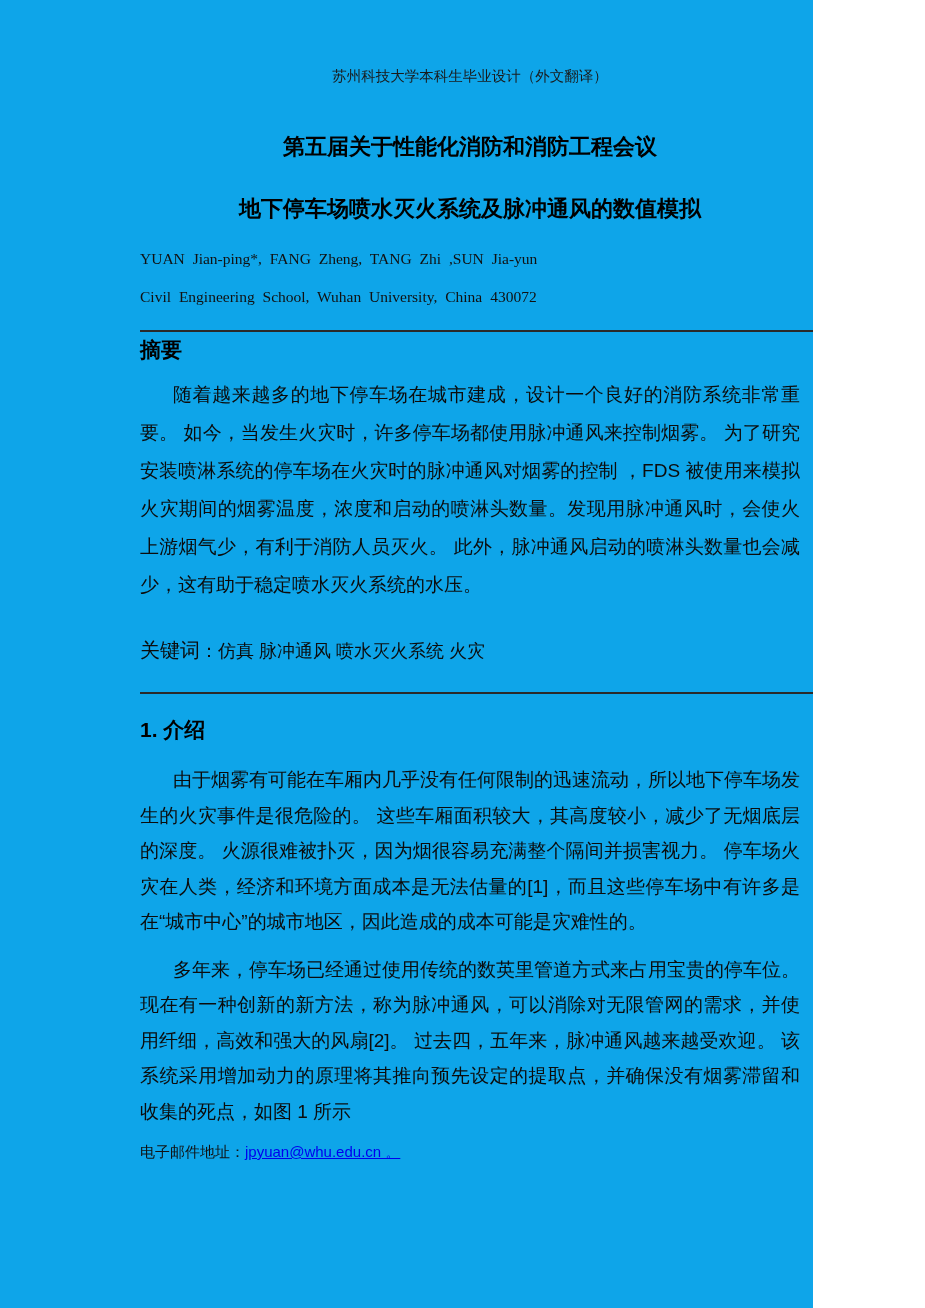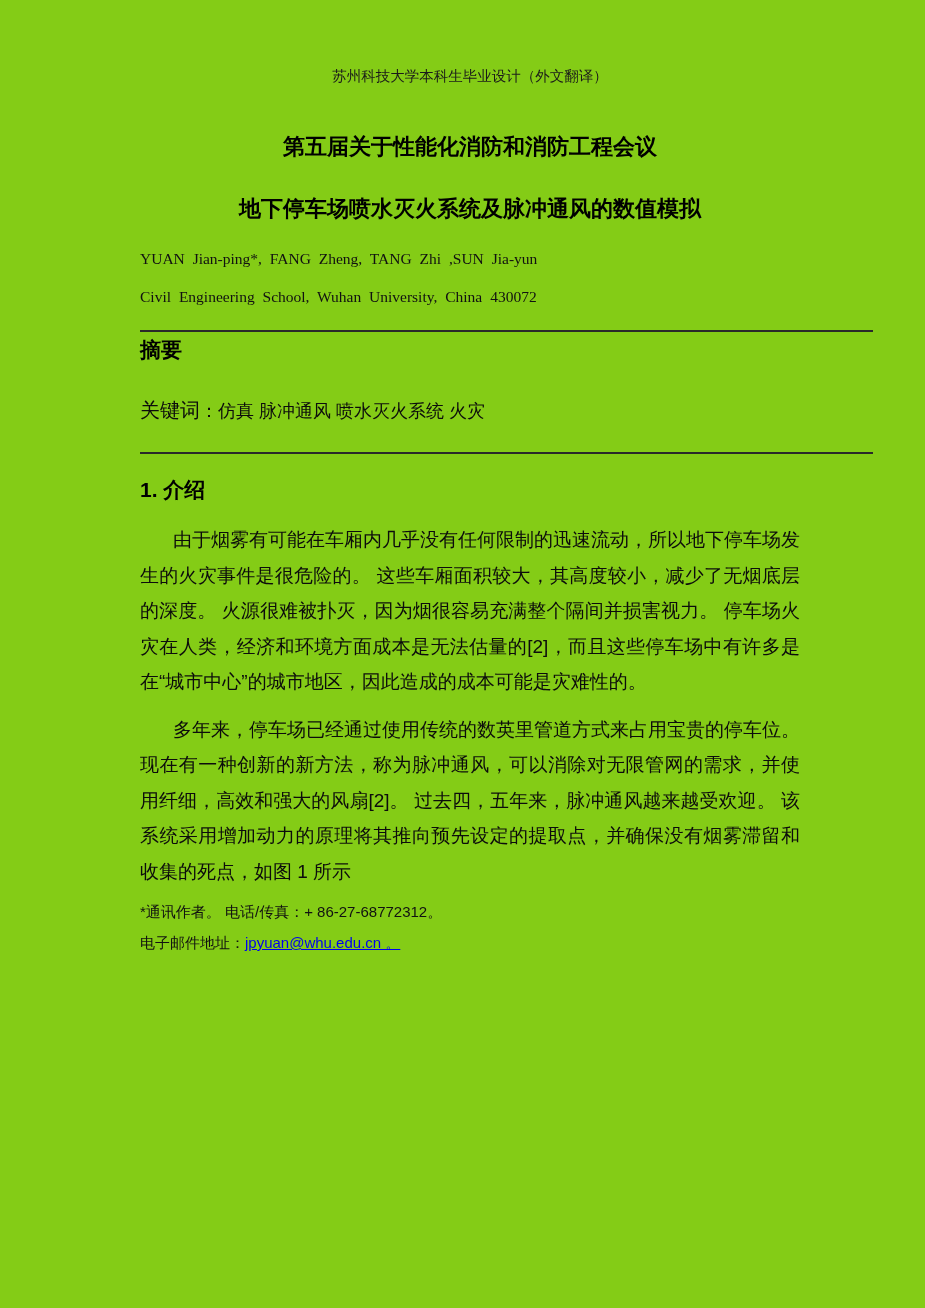--- a/index.html
+++ b/index.html
@@ -2,23 +2,23 @@
 <html><head>
 <meta charset="utf-8">
 <style>
   html, body {
     margin: 0;
     padding: 0;
     background: #ffffff;
   }
   .page {
     position: relative;
-    width: 925px;
+    width: 813px;
     height: 1308px;
-    background: #84cc16;
+    background: #0ea5e9;
     color: #000000;
     font-family: "Liberation Sans", sans-serif;
     box-sizing: border-box;
     padding: 0 0 0 140px;
     overflow: hidden;
   }
   .content {
     width: 660px;
   }
   .doc-header {
@@ -122,34 +122,34 @@
     <h1 class="title-line second">地下停车场喷水灭火系统及脉冲通风的数值模拟</h1>
 
     <div class="byline authors">YUAN Jian-ping*, FANG Zheng, TANG Zhi ,SUN Jia-yun</div>
 
     <div class="byline affiliation">Civil Engineering School, Wuhan University, China 430072</div>
 
     <hr class="rule top">
 
     <h2 class="section-heading abstract">摘要</h2>
 
+    <p class="body-para abstract-body">随着越来越多的地下停车场在城市建成，设计一个良好的消防系统非常重要。 如今，当发生火灾时，许多停车场都使用脉冲通风来控制烟雾。 为了研究安装喷淋系统的停车场在火灾时的脉冲通风对烟雾的控制 ，FDS 被使用来模拟火灾期间的烟雾温度，浓度和启动的喷淋头数量。发现用脉冲通风时，会使火上游烟气少，有利于消防人员灭火。 此外，脉冲通风启动的喷淋头数量也会减少，这有助于稳定喷水灭火系统的水压。</p>
 
     <p class="keywords-line">
       <span class="keywords-label">关键词</span><span class="keywords-colon">：</span><span class="keywords-items">仿真 脉冲通风 喷水灭火系统 火灾</span>
     </p>
 
     <hr class="rule mid">
 
     <h2 class="section-heading intro">1. 介绍</h2>
 
-    <p class="body-para intro-para p1">由于烟雾有可能在车厢内几乎没有任何限制的迅速流动，所以地下停车场发生的火灾事件是很危险的。 这些车厢面积较大，其高度较小，减少了无烟底层的深度。 火源很难被扑灭，因为烟很容易充满整个隔间并损害视力。 停车场火灾在人类，经济和环境方面成本是无法估量的[2]，而且这些停车场中有许多是在“城市中心”的城市地区，因此造成的成本可能是灾难性的。</p>
+    <p class="body-para intro-para p1">由于烟雾有可能在车厢内几乎没有任何限制的迅速流动，所以地下停车场发生的火灾事件是很危险的。 这些车厢面积较大，其高度较小，减少了无烟底层的深度。 火源很难被扑灭，因为烟很容易充满整个隔间并损害视力。 停车场火灾在人类，经济和环境方面成本是无法估量的[1]，而且这些停车场中有许多是在“城市中心”的城市地区，因此造成的成本可能是灾难性的。</p>
 
     <p class="body-para intro-para p2">多年来，停车场已经通过使用传统的数英里管道方式来占用宝贵的停车位。现在有一种创新的新方法，称为脉冲通风，可以消除对无限管网的需求，并使用纤细，高效和强大的风扇[2]。 过去四，五年来，脉冲通风越来越受欢迎。 该系统采用增加动力的原理将其推向预先设定的提取点，并确保没有烟雾滞留和收集的死点，如图 1 所示</p>
 
     <div class="footnote-block">
-      <div class="footnote">*通讯作者。 电话/传真：+ 86-27-68772312。</div>
       <div class="footnote">
         <span>电子邮件地址：</span><a class="email-link">jpyuan@whu.edu.cn 。</a>
       </div>
     </div>
 
   </div>
 </div>
 
 </body></html>

